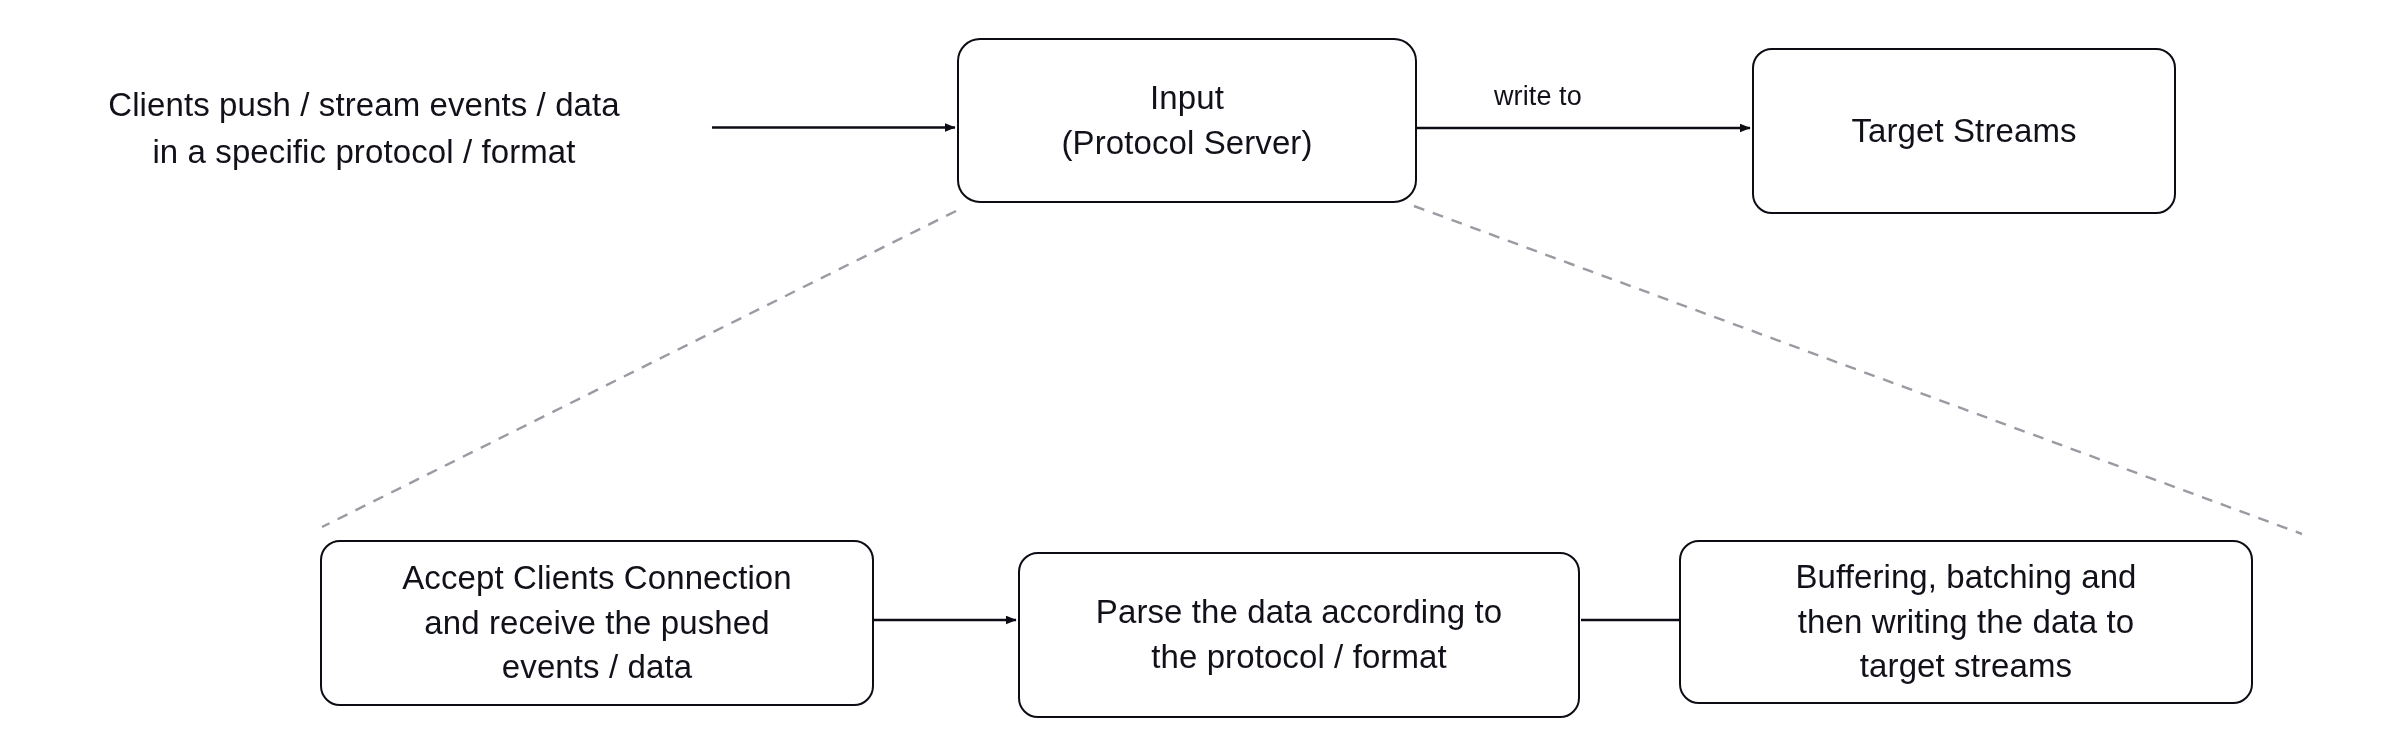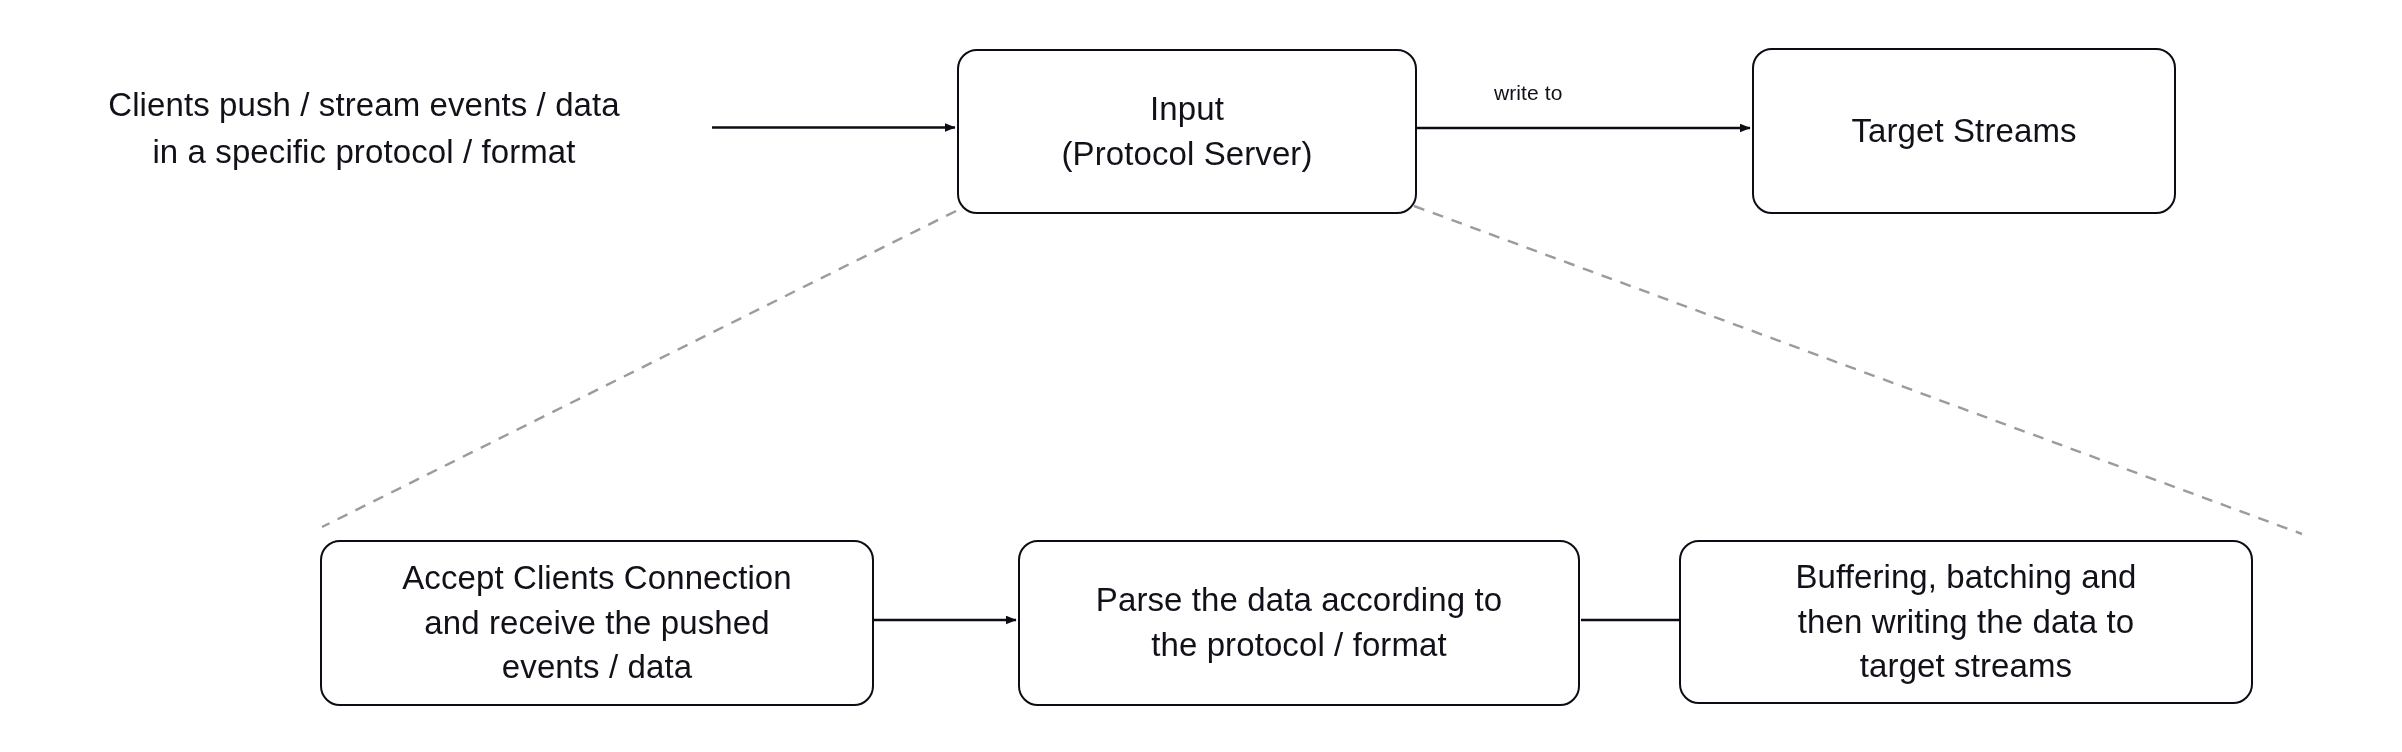--- a/index.html
+++ b/index.html
@@ -50,33 +50,33 @@
     text-align: center;
     color: #11111a;
     font-size: 33px;
     line-height: 1.42;
     white-space: pre-line;
     letter-spacing: 0.1px;
   }
   .edge-label {
     position: absolute;
     color: #11111a;
-    font-size: 21px;
+    font-size: 27px;
     line-height: 1.2;
     white-space: nowrap;
     letter-spacing: 0.1px;
   }
 
   
   #label-clients   { left: 28px;   top: 82px;  width: 672px; }
-  #node-input      { left: 957px;  top: 49px;  width: 460px;  height: 165px; }
+  #node-input      { left: 957px;  top: 38px;  width: 460px;  height: 165px; border-radius: 23px; }
   #label-write-to  { left: 1494px; top: 80px; }
   #node-target     { left: 1752px; top: 48px;  width: 424px;  height: 166px; }
   #node-accept     { left: 320px;  top: 540px; width: 554px;  height: 166px; align-items: center; }
-  #node-parse      { left: 1018px; top: 540px; width: 562px;  height: 166px; }
+  #node-parse      { left: 1018px; top: 552px; width: 562px;  height: 166px; }
   #node-buffering  { left: 1679px; top: 540px; width: 574px;  height: 164px; }
 </style>
 </head>
 <body>
 
 <div id="canvas">
 
   <svg id="edges" viewBox="0 0 2402 752" width="2402" height="752" xmlns="http://www.w3.org/2000/svg">
     <defs>
       <marker id="arrowhead" markerWidth="11" markerHeight="9" refX="10.4" refY="4.5" orient="auto" markerUnits="userSpaceOnUse">

